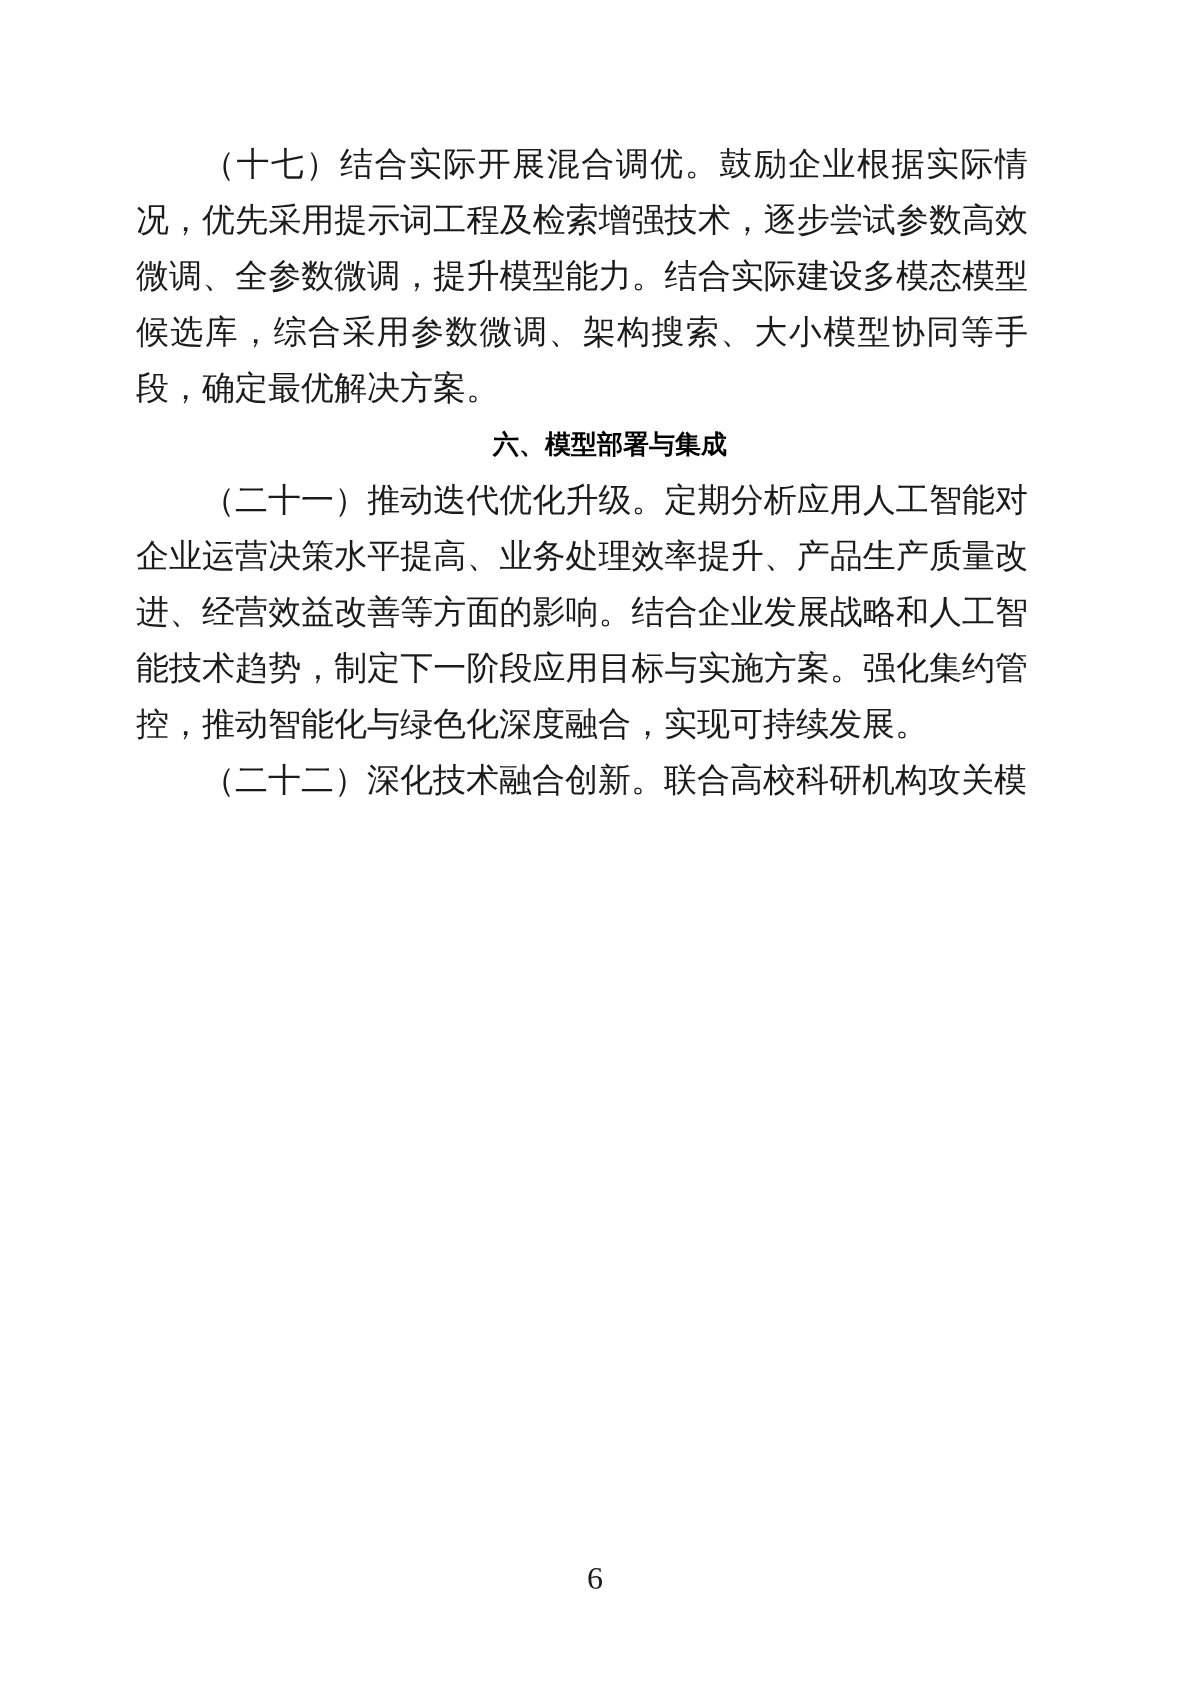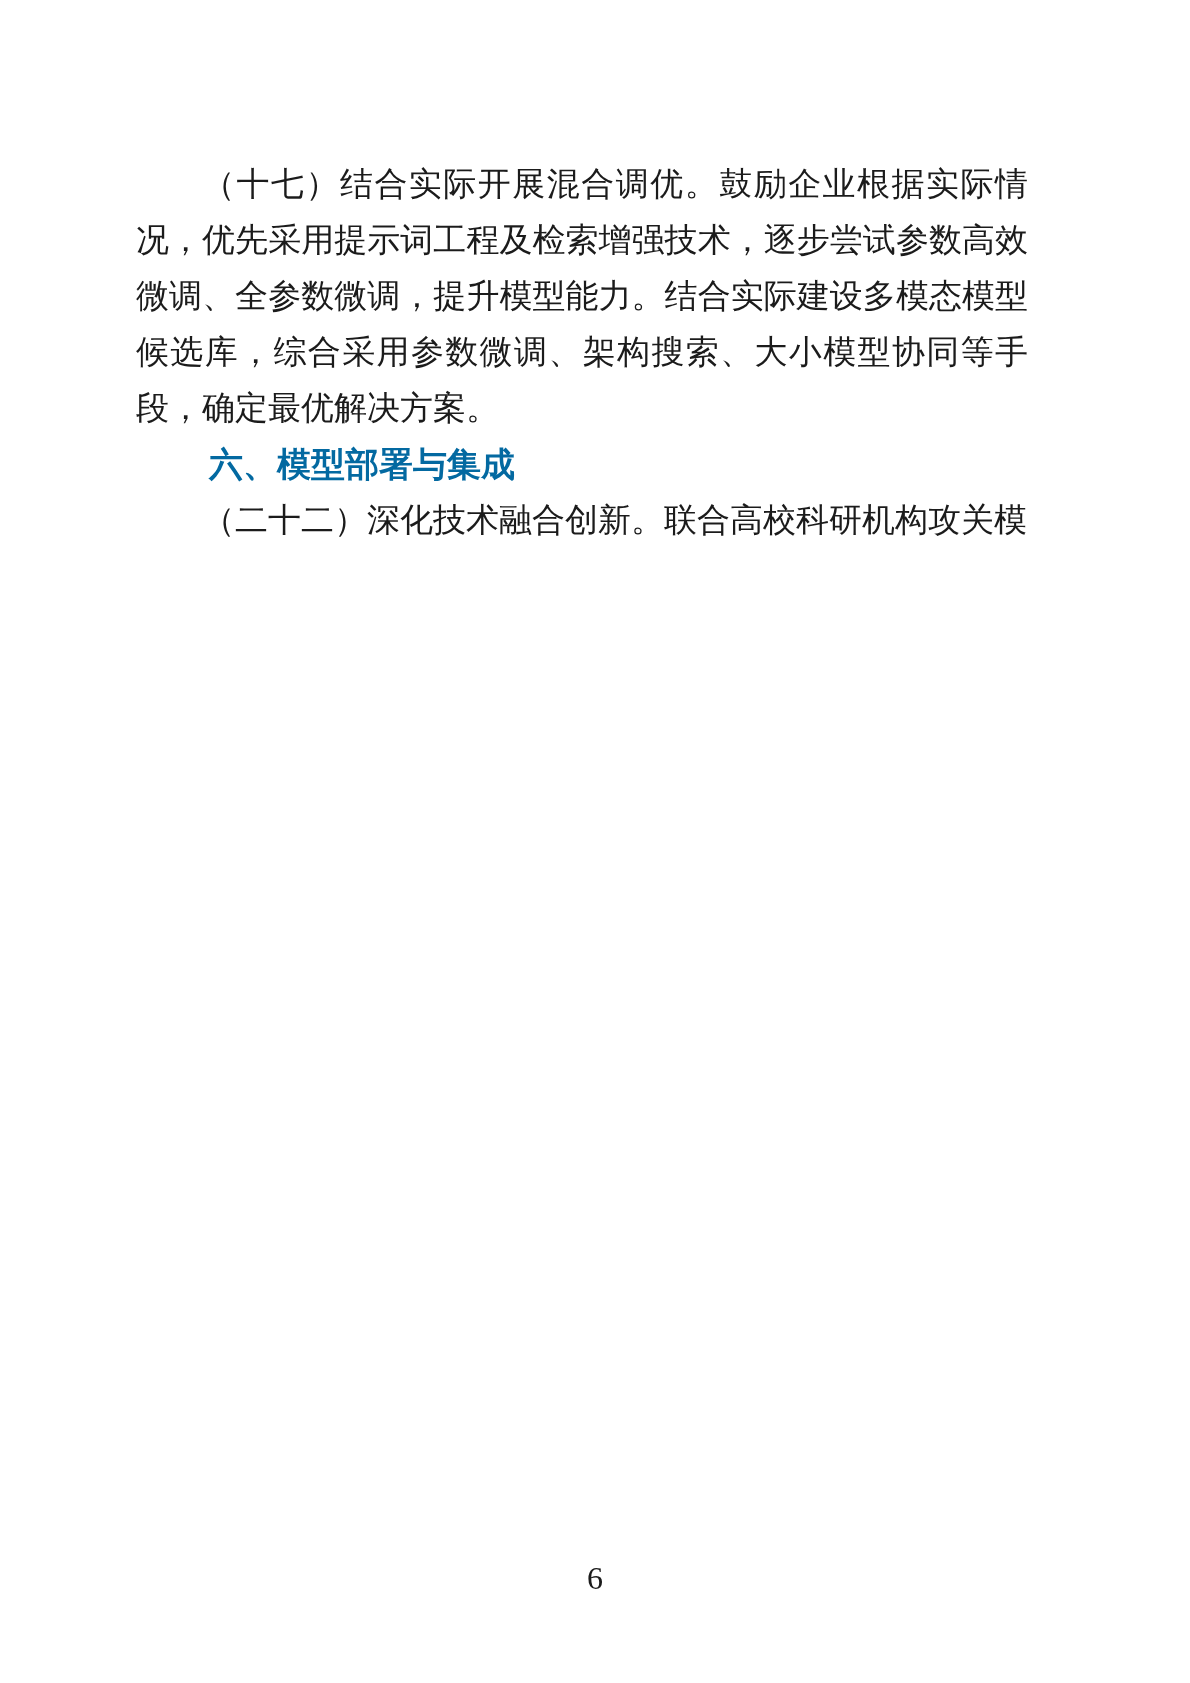--- a/index.html
+++ b/index.html
@@ -10,41 +10,41 @@
     width: 1190px;
     height: 1683px;
     background: #ffffff;
     position: relative;
     overflow: hidden;
     font-family: "Liberation Serif", "DejaVu Serif", serif;
   }
   .page {
     position: absolute;
     left: 136px;
-    top: 156px;
+    top: 136px;
     width: 892px;
     color: #1b1b1b;
   }
   .body-para {
     margin: 0;
     font-size: 33px;
     line-height: 56px;
     text-align: justify;
     text-indent: 2em;
     color: #1b1b1b;
   }
   .section-heading {
     margin: 0;
-    font-size: 34px;
+    font-size: 26px;
     line-height: 56px;
     font-weight: 700;
     font-family: "Liberation Sans", "DejaVu Sans", sans-serif;
     text-indent: 2.15em;
-    text-align: left;
-    color: #0369a1;
+    text-align: center;
+    color: #000000;
   }
   .page-footer {
     position: absolute;
     left: 0;
     top: 1550px;
     width: 1190px;
     text-align: center;
   }
   .page-number {
     font-size: 32px;
@@ -52,18 +52,19 @@
     color: #1b1b1b;
     font-family: "Liberation Serif", "DejaVu Serif", serif;
   }
 </style>
 </head>
 <body>
 
 <main class="page">
   <p class="body-para">（十七）结合实际开展混合调优。鼓励企业根据实际情况，优先采用提示词工程及检索增强技术，逐步尝试参数高效微调、全参数微调，提升模型能力。结合实际建设多模态模型候选库，综合采用参数微调、架构搜索、大小模型协同等手段，确定最优解决方案。</p>
   <h2 class="section-heading">六、模型部署与集成</h2>
+  <p class="body-para">（二十一）推动迭代优化升级。定期分析应用人工智能对企业运营决策水平提高、业务处理效率提升、产品生产质量改进、经营效益改善等方面的影响。结合企业发展战略和人工智能技术趋势，制定下一阶段应用目标与实施方案。强化集约管控，推动智能化与绿色化深度融合，实现可持续发展。</p>
   <p class="body-para">（二十二）深化技术融合创新。联合高校科研机构攻关模</p>
 </main>
 
 <footer class="page-footer">
   <span class="page-number">6</span>
 </footer>
 
 </body></html>

